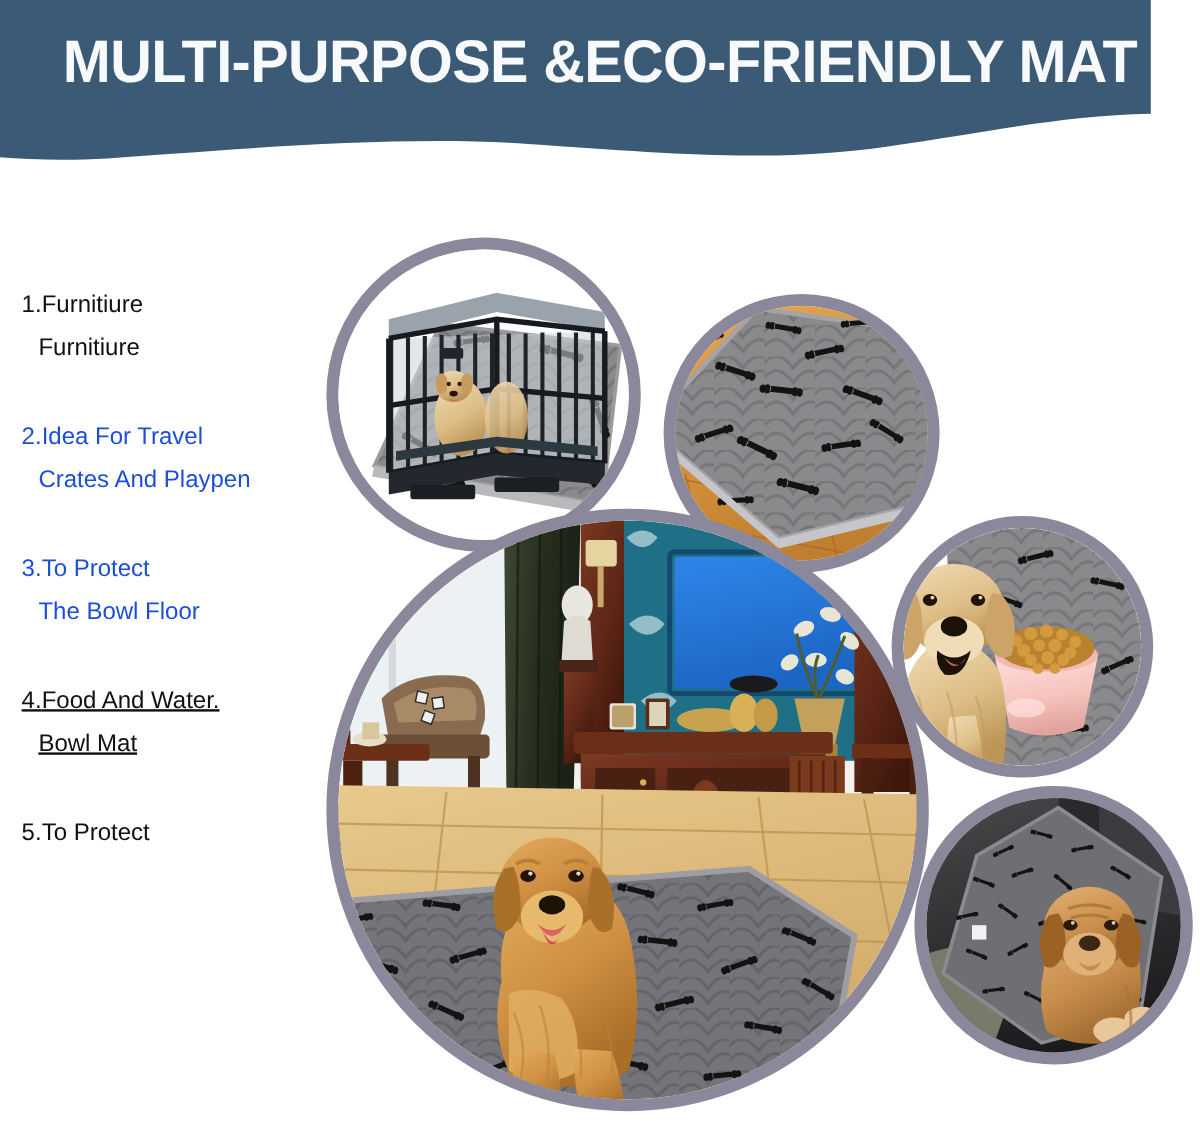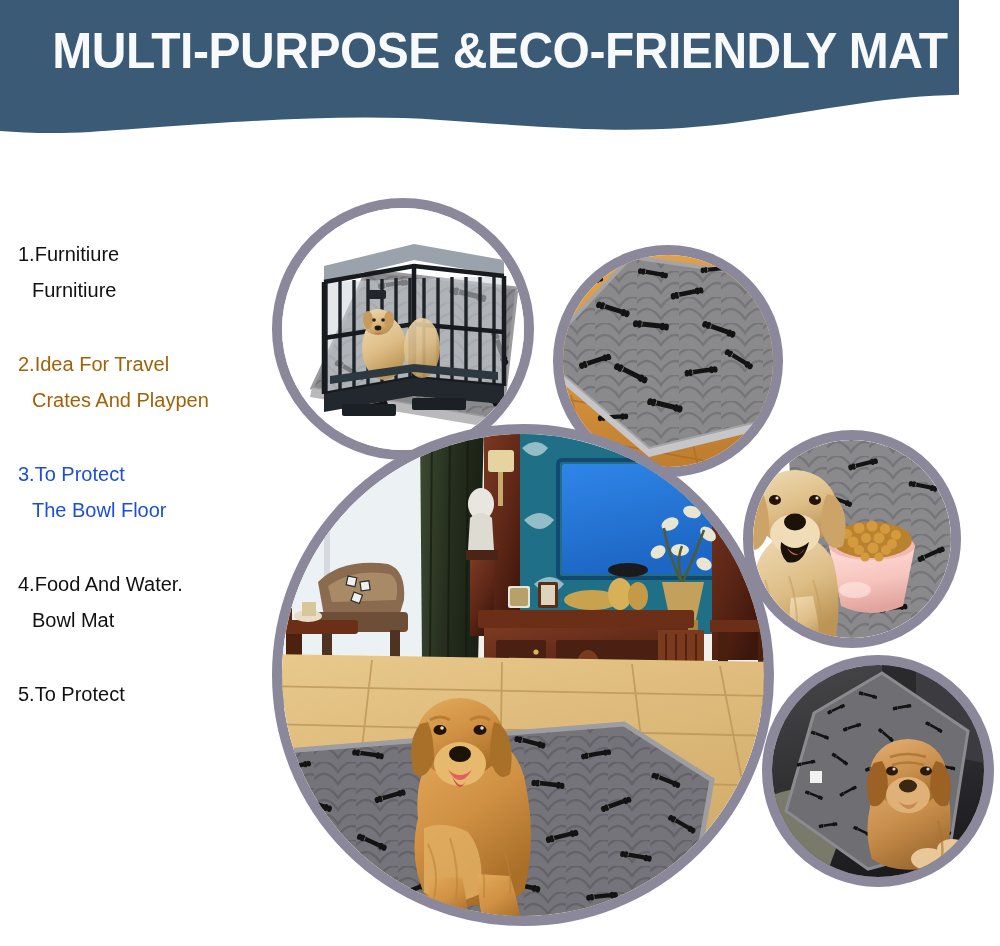--- a/index.html
+++ b/index.html
@@ -40,31 +40,31 @@
   <div class="banner-title" style="color: rgb(247, 249, 251);">MULTI-PURPOSE &amp;ECO-FRIENDLY MAT</div>
 </div>
 
 <div class="feature-list">
 
   <div class="feature" style="color: rgb(17, 17, 17);">
     <span>1.</span><span>Furnitiure</span>
     <span class="l2">Furnitiure</span>
   </div>
 
-  <div class="feature" style="color: #a16207;">
+  <div class="feature" style="color: #1d4ed8;">
     <span>2.</span><span>Idea For Travel</span>
     <span class="l2">Crates And Playpen</span>
   </div>
 
   <div class="feature" style="color: #1d4ed8;">
     <span>3.</span><span>To Protect</span>
     <span class="l2">The Bowl Floor</span>
   </div>
 
-  <div class="feature" style="color: rgb(17, 17, 17);">
+  <div class="feature" style="color: rgb(17, 17, 17); text-decoration: underline;">
     <span>4.</span><span>Food And Water.</span>
     <span class="l2">Bowl Mat</span>
   </div>
 
   <div class="feature" style="color: rgb(17, 17, 17);">
     <span>5.</span><span>To Protect</span>
   </div>
 
 </div>
 

